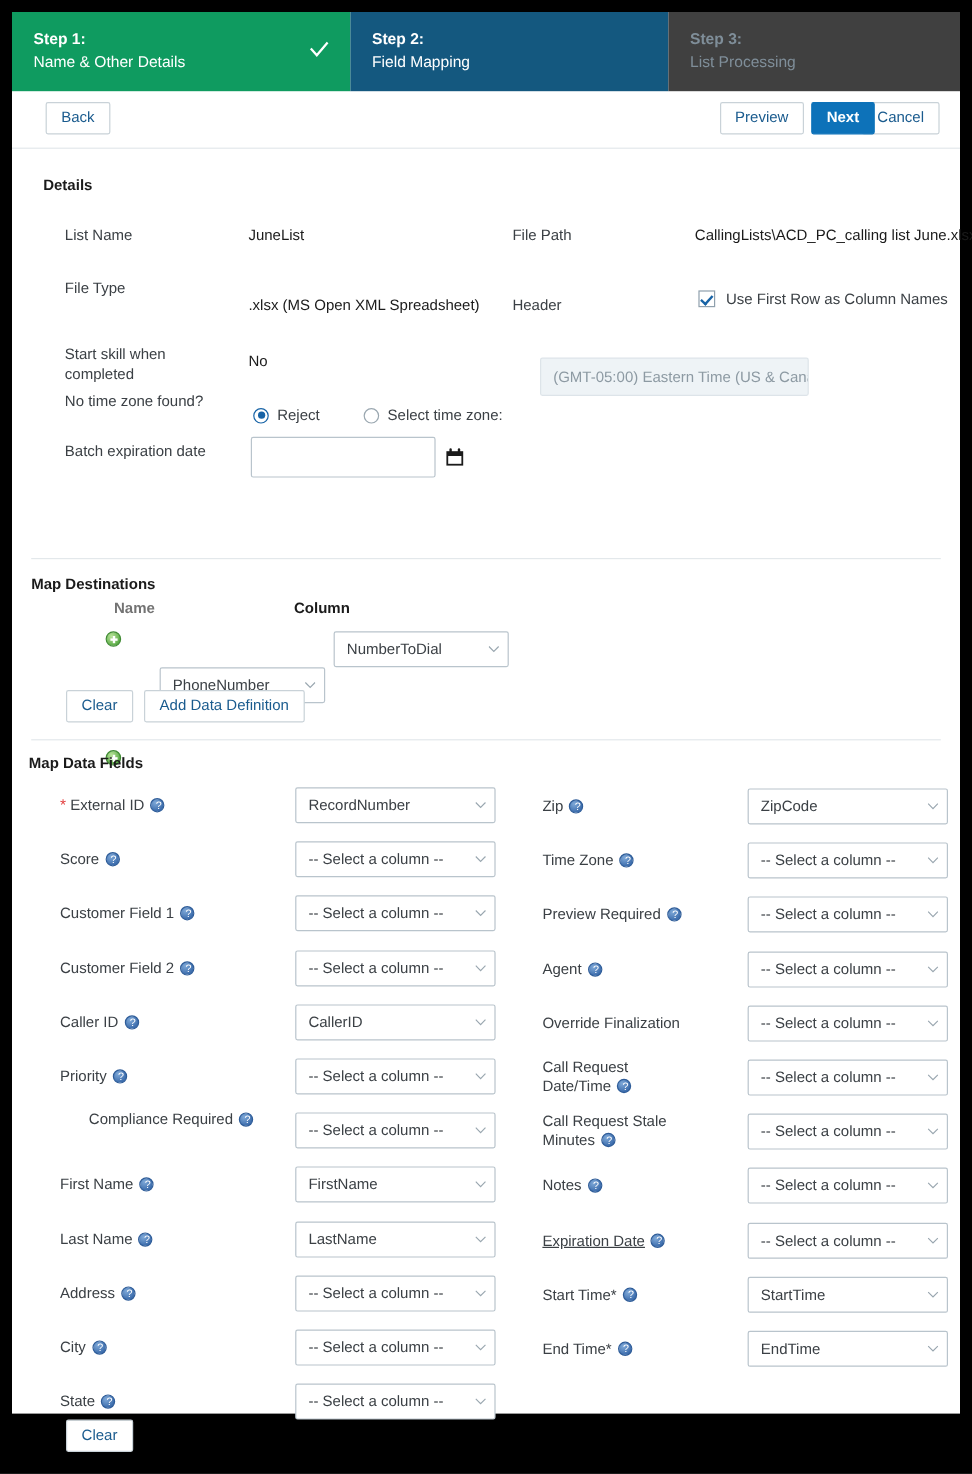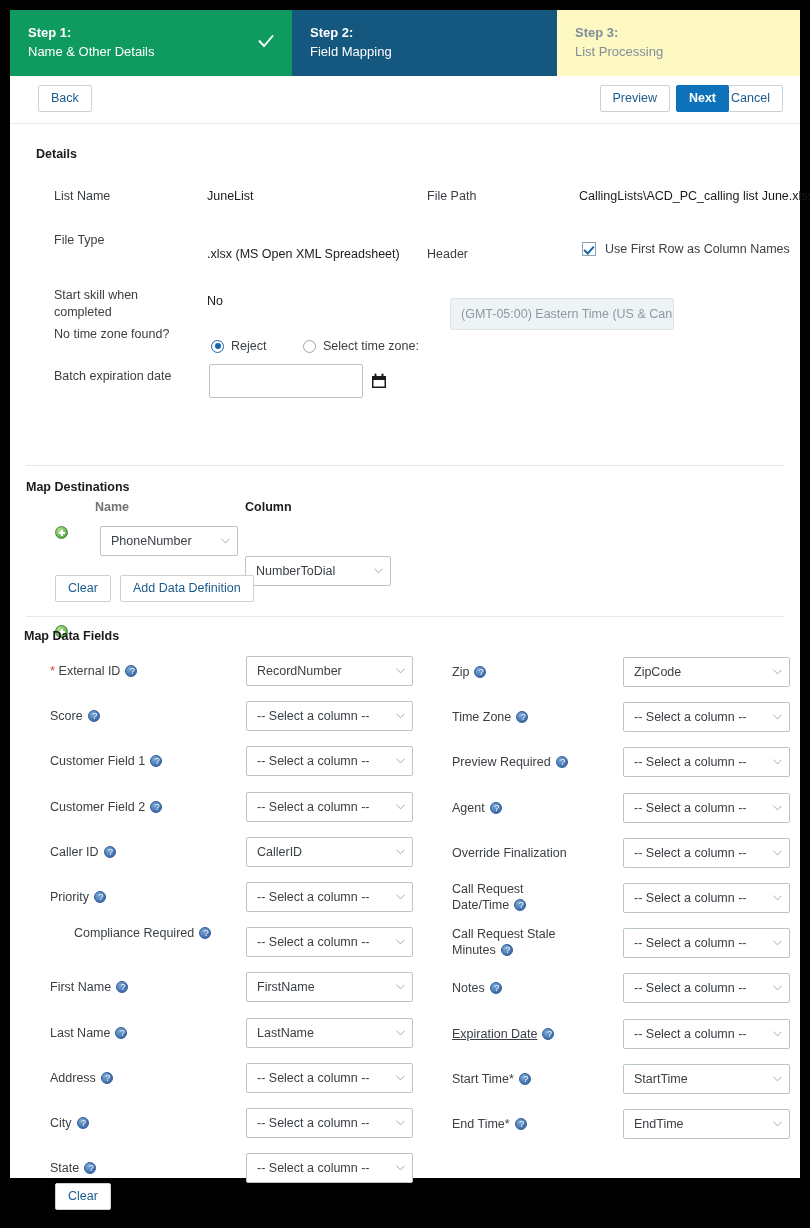--- a/index.html
+++ b/index.html
@@ -27,21 +27,21 @@
   .steps { display: flex; width: 100%; height: 66px; }
   .step {
     padding: 13px 18px 0 18px;
     position: relative;
     display: flex; flex-direction: column; justify-content: flex-start;
   }
   .step .st-num { font-size: 13px; font-weight: bold; line-height: 19px; }
   .step .st-name { font-size: 13px; line-height: 20px; }
   .step-done { background: #0f9b60; color: #fff; width: 282px; }
   .step-current { background: #14587f; color: #fff; width: 265px; }
-  .step-todo { background: #fef9c3; color: #7f8e99; flex: 1; }
+  .step-todo { background: #404040; color: #7f8e99; flex: 1; }
   .check-icon {
     position: absolute; right: 16px; top: 21px;
     width: 20px; height: 20px; color: #fff;
   }
 
   
   .toolbar {
     height: 48px; position: relative;
     border-bottom: 1px solid #e3e8eb;
   }
@@ -222,39 +222,39 @@
     </div>
     <svg class="abs cal-icon" style="left:361px;top:249px;" viewBox="0 0 16 16">
       <rect x="1" y="3" width="14" height="12" fill="#1b1b1b"></rect>
       <rect x="2.5" y="7" width="11" height="6.5" fill="#ffffff"></rect>
       <rect x="3.5" y="0.5" width="2" height="4" rx="1" fill="#1b1b1b"></rect>
       <rect x="10.5" y="0.5" width="2" height="4" rx="1" fill="#1b1b1b"></rect>
     </svg>
   </div>
   <div class="hr"></div>
 
-  <div style="position:relative;height:150px;">
+  <div style="position:relative;height:150px;padding-left:33px;">
     <div class="abs section-title" style="left:16px;top:14px;">Map Destinations</div>
 
     <div class="abs" style="left:85px;top:34px;font-size:12.5px;font-weight:bold;color:#737373;">Name</div>
     <div class="abs" style="left:235px;top:34px;font-size:12.5px;font-weight:bold;color:#1b1b1b;">Column</div>
 
     <div class="abs plus" style="left:45px;top:60px;"></div>
+    <div class="abs sel" style="left:235px;top:47px;width:146px;">
+      <span>NumberToDial</span>
+      <svg class="caret" viewBox="0 0 10 6">
+            <path d="M0.5 0.5 L5 5 L9.5 0.5" fill="none" stroke="currentColor" stroke-width="1.1"></path>
+          </svg>
+    </div>
     <div class="abs sel" style="left:90px;top:47px;width:138px;">
       <span>PhoneNumber</span>
       <svg class="caret" viewBox="0 0 10 6">
             <path d="M0.5 0.5 L5 5 L9.5 0.5" fill="none" stroke="currentColor" stroke-width="1.1"></path>
           </svg>
     </div>
-    <div class="abs sel" style="left:235px;top:47px;width:146px;">
-      <span>NumberToDial</span>
-      <svg class="caret" viewBox="0 0 10 6">
-            <path d="M0.5 0.5 L5 5 L9.5 0.5" fill="none" stroke="currentColor" stroke-width="1.1"></path>
-          </svg>
-    </div>
     <div class="abs plus" style="left:45px;top:86px;"></div>
 
     <button class="btn" style="left:45px;top:109px;">Clear</button>
     <button class="btn" style="left:110px;top:109px;">Add Data Definition</button>
   </div>
   <div class="hr"></div>
 
   <div style="position:relative;height:auto;">
     <div class="abs section-title" style="left:14px;top:12px;">Map Data Fields</div>
     <div id="mdf-left">

